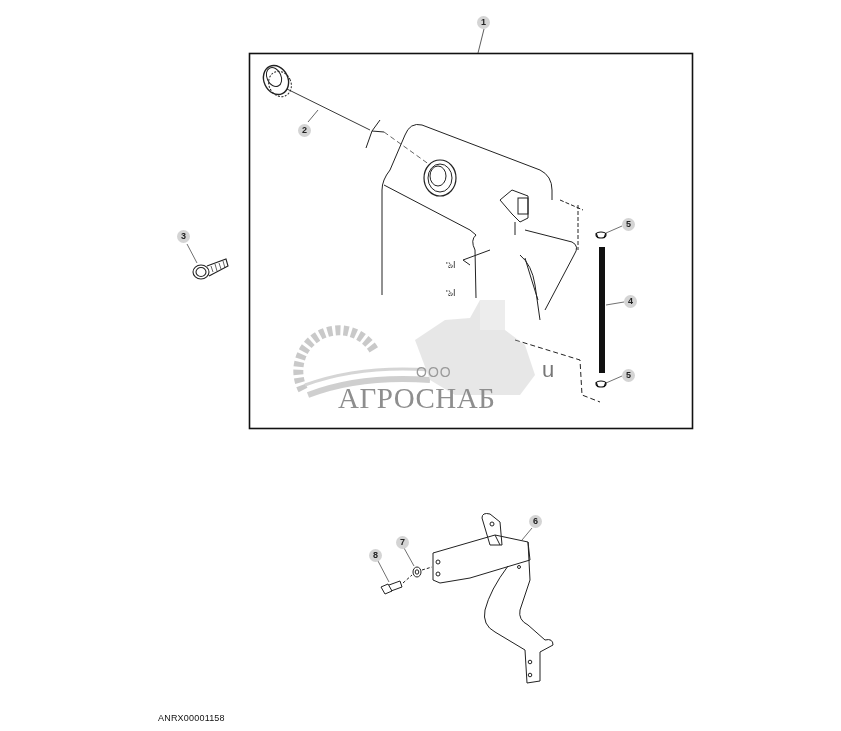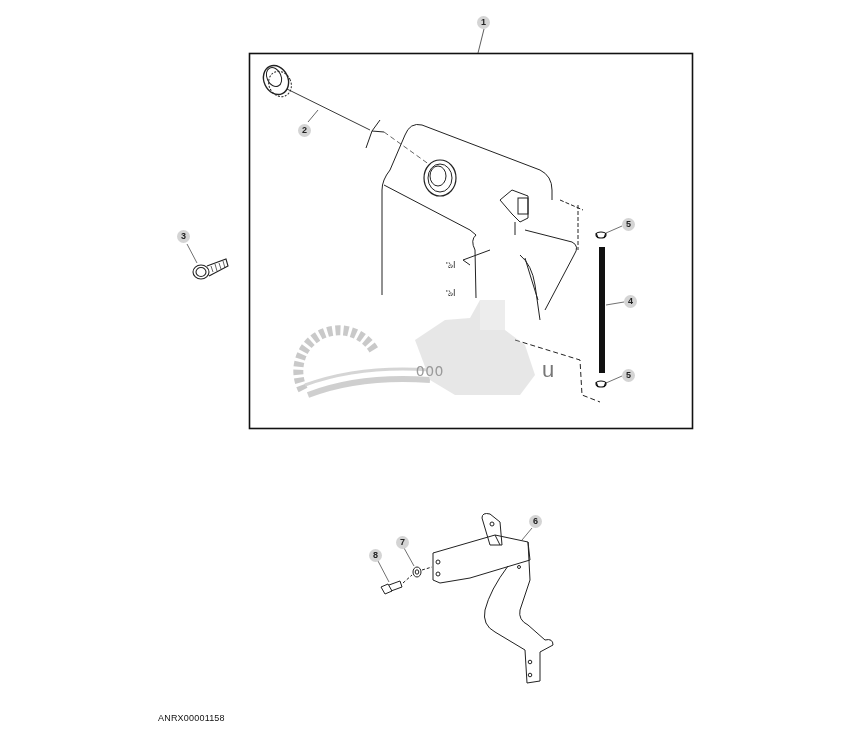--- a/index.html
+++ b/index.html
@@ -9,21 +9,21 @@
       position: absolute; width: 13px; height: 13px; border-radius: 50%;
       background: #d4d4d4; color: #222; font-size: 9px; font-weight: bold;
       line-height: 13px; text-align: center; font-family: "Liberation Sans", sans-serif;
     }
     .figure-id {
       position: absolute; left: 158px; top: 713px; font-size: 9px; font-weight: normal;
       color: #111; letter-spacing: 0.2px; font-family: "Liberation Sans", sans-serif;
     }
     .wm-ooo {
       position: absolute; left: 416px; top: 364px; font-size: 14px; color: #9a9a9a;
-      letter-spacing: 1px; font-family: Liberation Mono, monospace;
+      letter-spacing: 1px; font-family: Liberation Sans, sans-serif;
     }
     .wm-name {
       position: absolute; left: 338px; top: 382px; font-size: 29px; color: #8e8e8e;
       font-family: "Liberation Serif", serif; letter-spacing: 0.5px;
     }
     .wm-frag {
       position: absolute; left: 542px; top: 357px; font-size: 22px; color: #777;
       font-family: "Liberation Sans", sans-serif;
     }
   </style>
@@ -132,16 +132,17 @@
   <div class="callout" style="left:298px;top:124px;">2</div>
   <div class="callout" style="left:177px;top:230px;">3</div>
   <div class="callout" style="left:624px;top:295px;">4</div>
   <div class="callout" style="left:622px;top:218px;">5</div>
   <div class="callout" style="left:622px;top:369px;">5</div>
   <div class="callout" style="left:529px;top:515px;">6</div>
   <div class="callout" style="left:396px;top:536px;">7</div>
   <div class="callout" style="left:369px;top:549px;">8</div>
 
   <div class="wm-ooo">ООО</div>
+  <div class="wm-name">АГРОСНАБ</div>
   <div class="wm-frag">u</div>
 
   <div class="figure-id">ANRX00001158</div>
 </div>
 
 </body></html>

